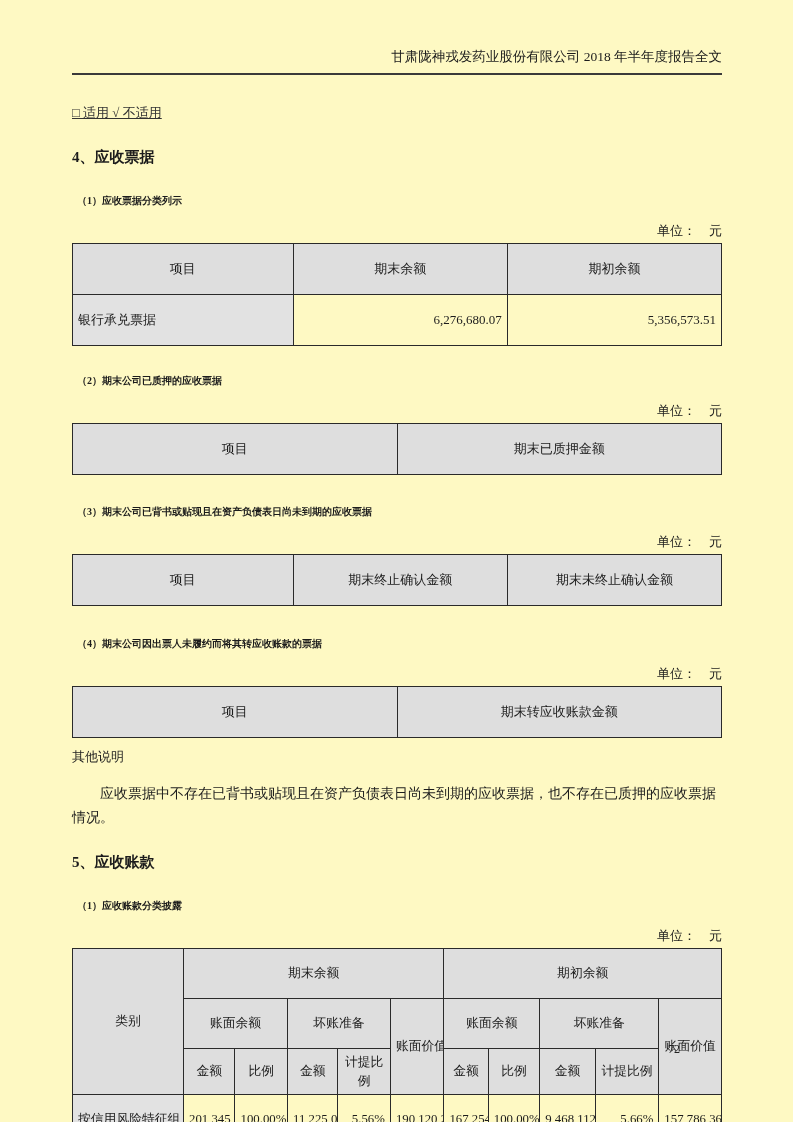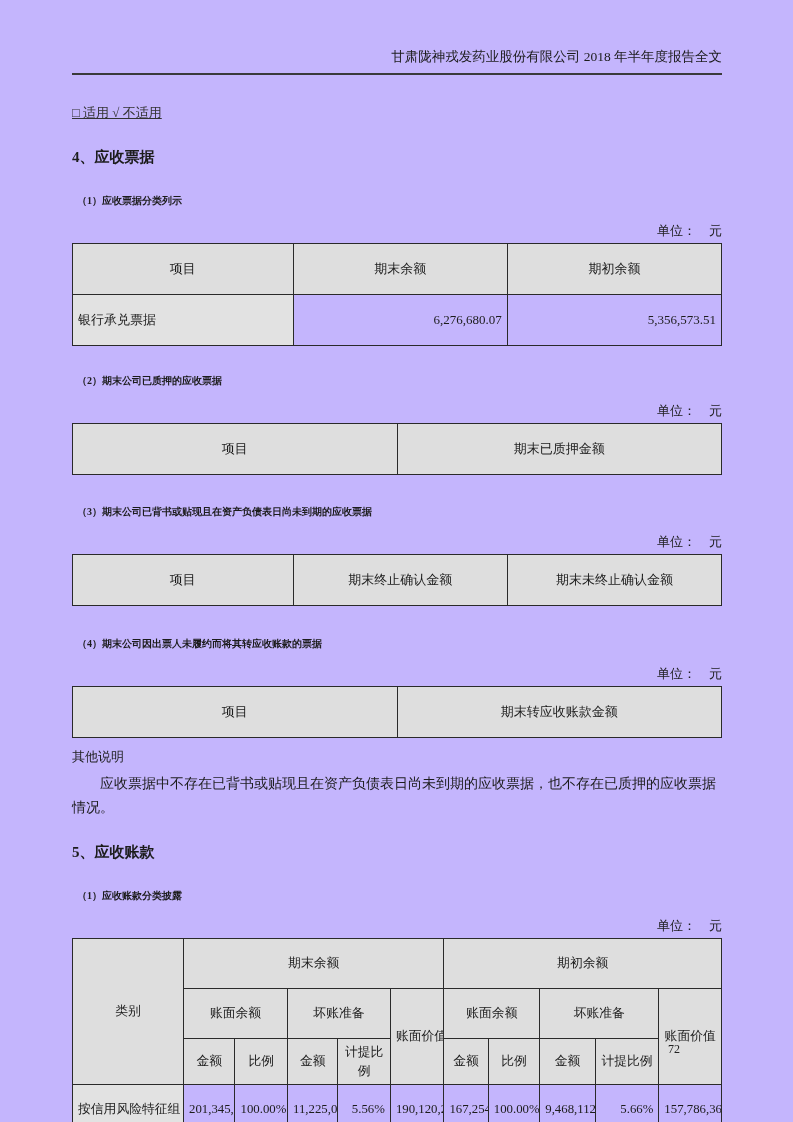--- a/index.html
+++ b/index.html
@@ -1,21 +1,21 @@
 <!DOCTYPE html>
 <html><head>
 <meta charset="utf-8">
 <style>
   * { margin:0; padding:0; box-sizing:border-box; }
   html,body { background:#ffffff; }
   .page {
     position:relative;
     width:793px; height:1122px;
     margin:0 auto;
-    background:#c4b5fd;
+    background:#fef9c3;
     font-family:"Liberation Serif","DejaVu Serif",serif;
     color:#1c1c1c;
     overflow:hidden;
   }
   .content { position:absolute; left:72px; top:0; width:650px; }
 
   .doc-header {
     padding-top:48px; padding-bottom:7px;
     border-bottom:2px solid #3a3a3a;
     text-align:right;
@@ -43,21 +43,21 @@
   td.item-cell { background:#e2e2e2; text-align:left; }
   td.num { text-align:right; }
   td.num-trunc { text-align:left; }
 
   .big-table tr.gh1 td { height:28px; }
   .big-table tr.gh3 td { height:46px; white-space:normal; line-height:1.45; padding:0 2px; }
   .big-table tr.data td { height:29px; }
   .big-table td { font-size:12.8px; }
 
   .other-note-label { margin-top:10px; font-size:13px; }
-  .other-note-text  { margin-top:6px; font-size:14px; line-height:1.72; text-indent:2em; }
+  .other-note-text  { margin-top:16px; font-size:14px; line-height:1.72; text-indent:2em; }
 
   .page-number { position:absolute; top:1042px; right:113px; font-size:12px; color:#222; }
 </style>
 </head>
 <body>
 
 <div class="page">
   <div class="content">
 
     <div class="doc-header">

